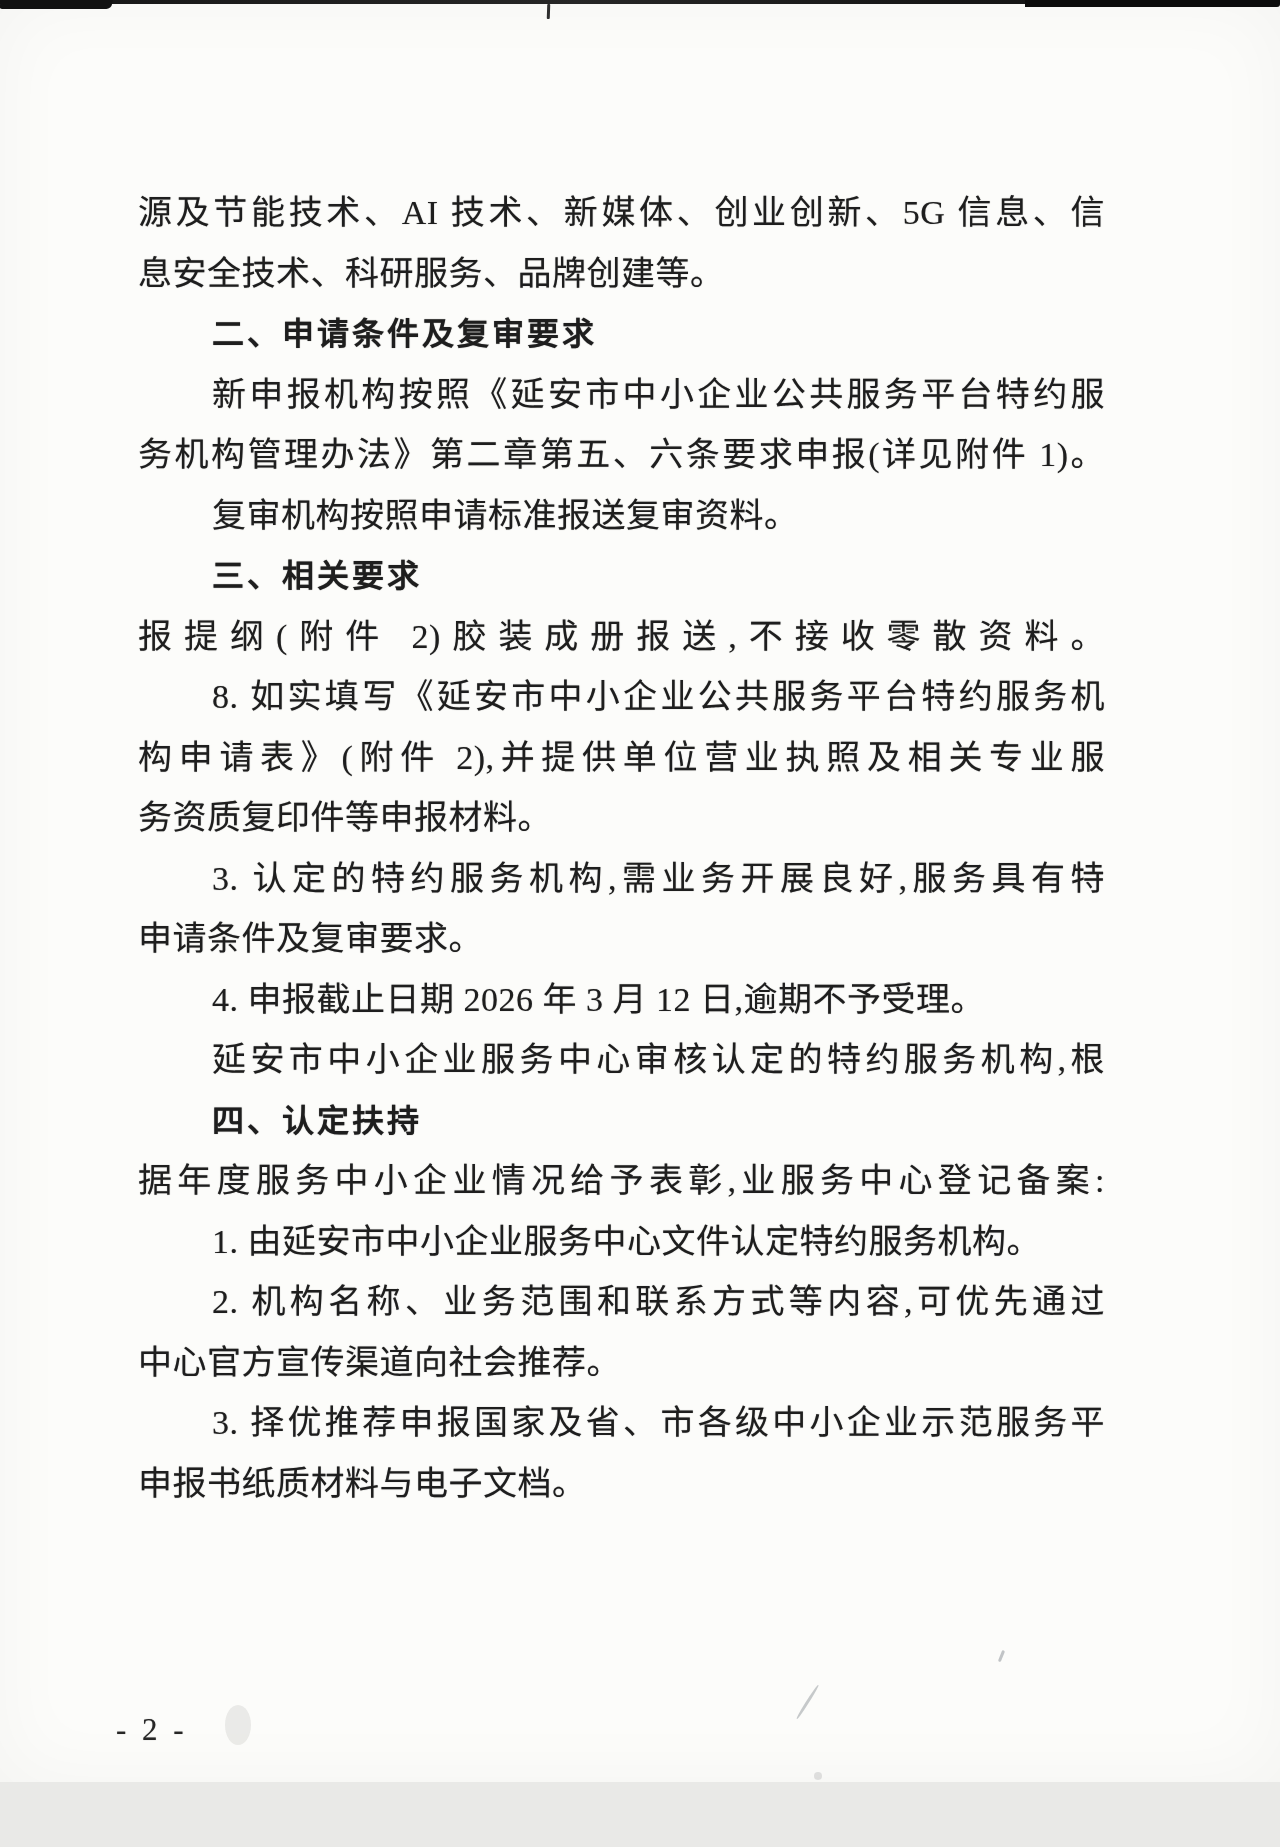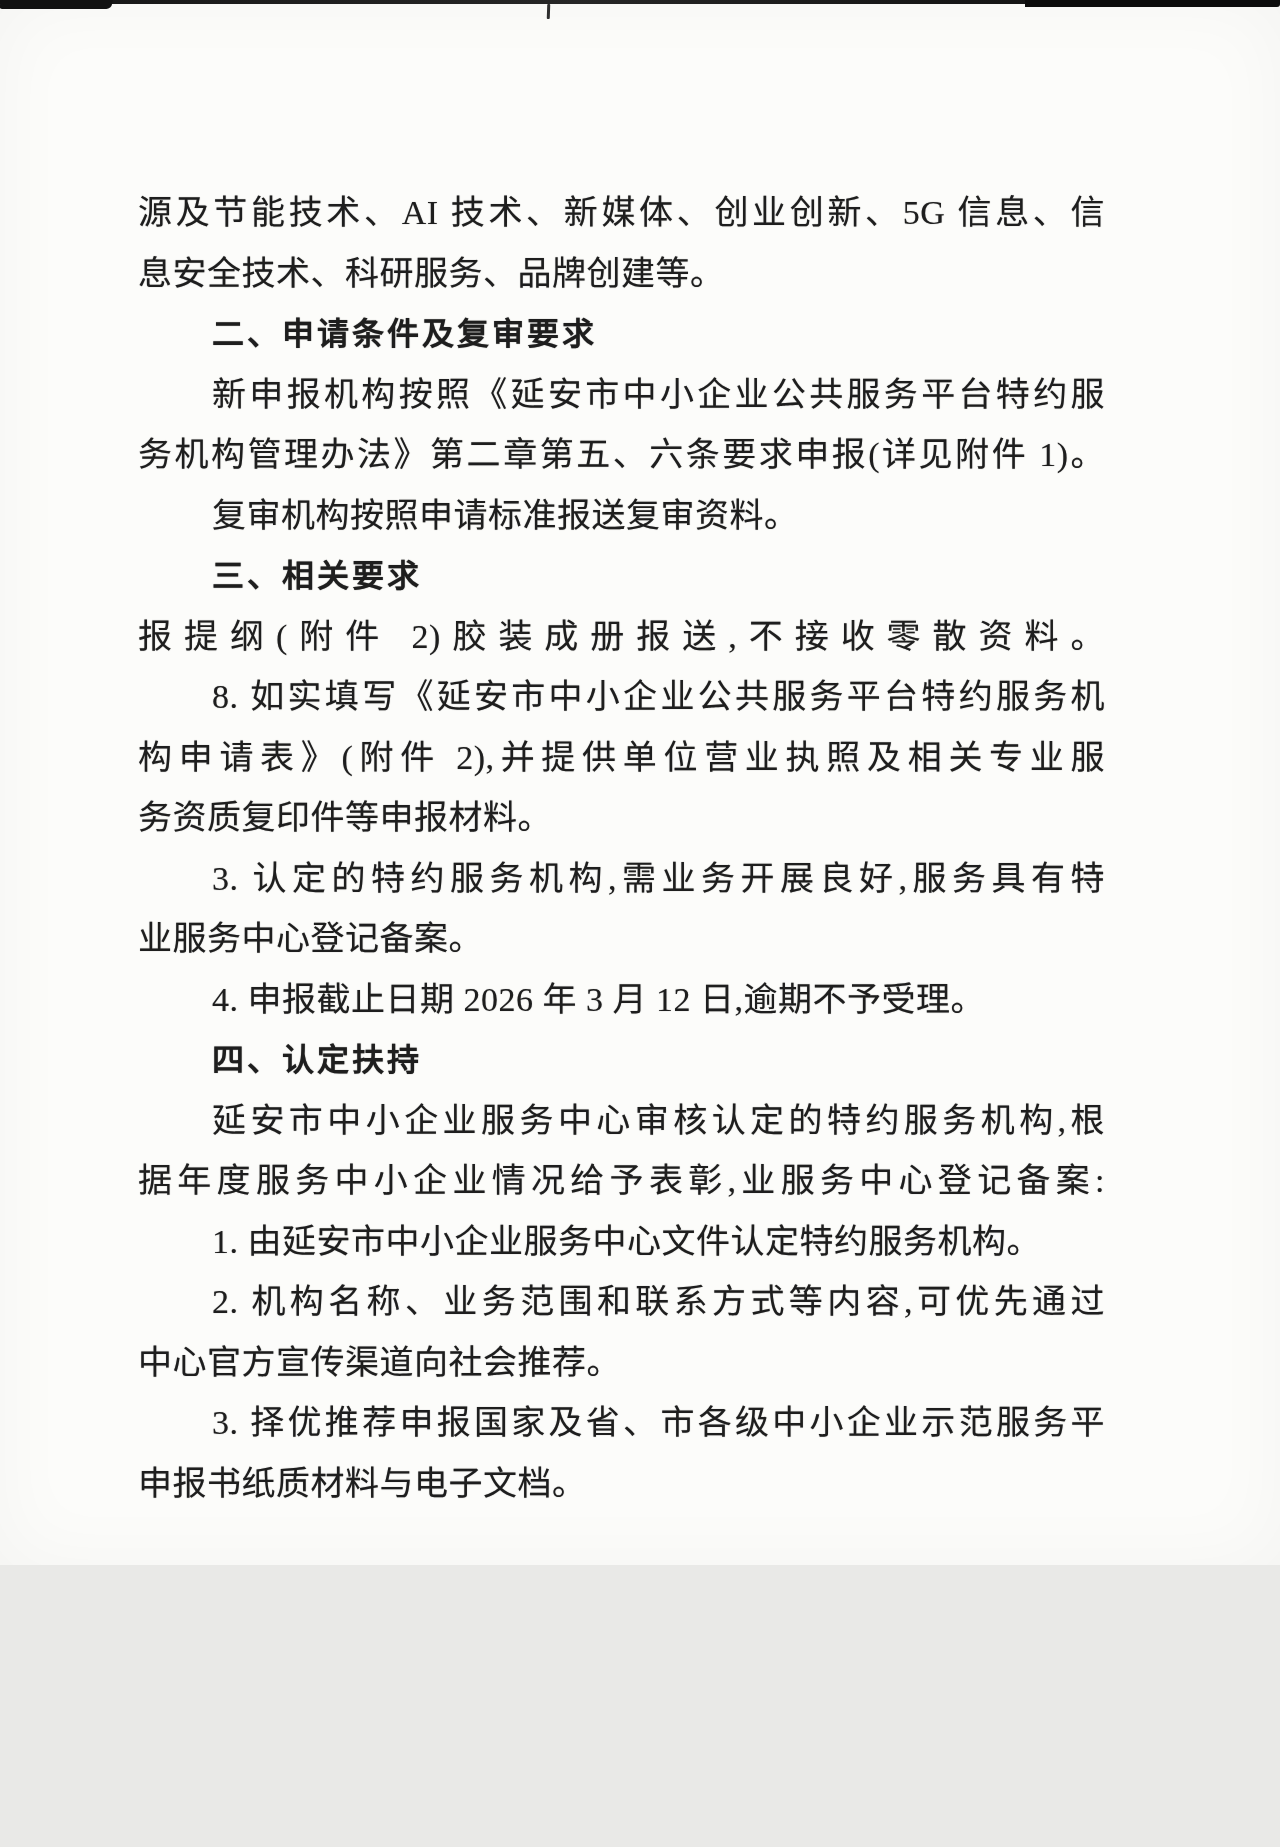--- a/index.html
+++ b/index.html
@@ -1,19 +1,19 @@
 <!DOCTYPE html>
 <html lang="zh-CN"><head>
 <meta charset="utf-8">
 <style>
   html, body { margin: 0; padding: 0; background: #e9e9e7; }
   .page {
     position: relative;
     width: 1280px;
-    height: 1565px;
+    height: 1782px;
     margin: 0 auto;
     background: #fcfcfa;
     overflow: hidden;
     box-shadow: inset 0 0 80px rgba(0,0,0,0.035);
     font-family: "Liberation Serif", "DejaVu Serif", serif;
   }
 
   
   .scan-top-line {
     position: absolute; top: 0; left: 0; width: 100%; height: 4px;
@@ -117,24 +117,24 @@
       <div class="line heading indent">二、申请条件及复审要求</div>
       <div class="line indent stretch">新申报机构按照《延安市中小企业公共服务平台特约服</div>
       <div class="line stretch">务机构管理办法》第二章第五、六条要求申报(详见附件 1)。</div>
       <div class="line indent">复审机构按照申请标准报送复审资料。</div>
       <div class="line heading indent">三、相关要求</div>
       <div class="line stretch">报提纲(附件 2)胶装成册报送,不接收零散资料。</div>
       <div class="line indent stretch">8. 如实填写《延安市中小企业公共服务平台特约服务机</div>
       <div class="line stretch">构申请表》(附件 2),并提供单位营业执照及相关专业服</div>
       <div class="line">务资质复印件等申报材料。</div>
       <div class="line indent stretch">3. 认定的特约服务机构,需业务开展良好,服务具有特</div>
-      <div class="line">业服务中心登记备案。</div>
+      <div class="line">申请条件及复审要求。</div>
       <div class="line indent">4. 申报截止日期 2026 年 3 月 12 日,逾期不予受理。</div>
+      <div class="line indent stretch">延安市中小企业服务中心审核认定的特约服务机构,根</div>
       <div class="line heading indent">四、认定扶持</div>
-      <div class="line indent stretch">延安市中小企业服务中心审核认定的特约服务机构,根</div>
       <div class="line stretch">据年度服务中小企业情况给予表彰,业服务中心登记备案:</div>
       <div class="line indent">1. 由延安市中小企业服务中心文件认定特约服务机构。</div>
       <div class="line indent stretch">2. 机构名称、业务范围和联系方式等内容,可优先通过</div>
       <div class="line">中心官方宣传渠道向社会推荐。</div>
       <div class="line indent stretch">3. 择优推荐申报国家及省、市各级中小企业示范服务平</div>
       <div class="line">申报书纸质材料与电子文档。</div>
     </div>
 
   <div class="smudge"></div>
   <div class="pen-slash"></div>

